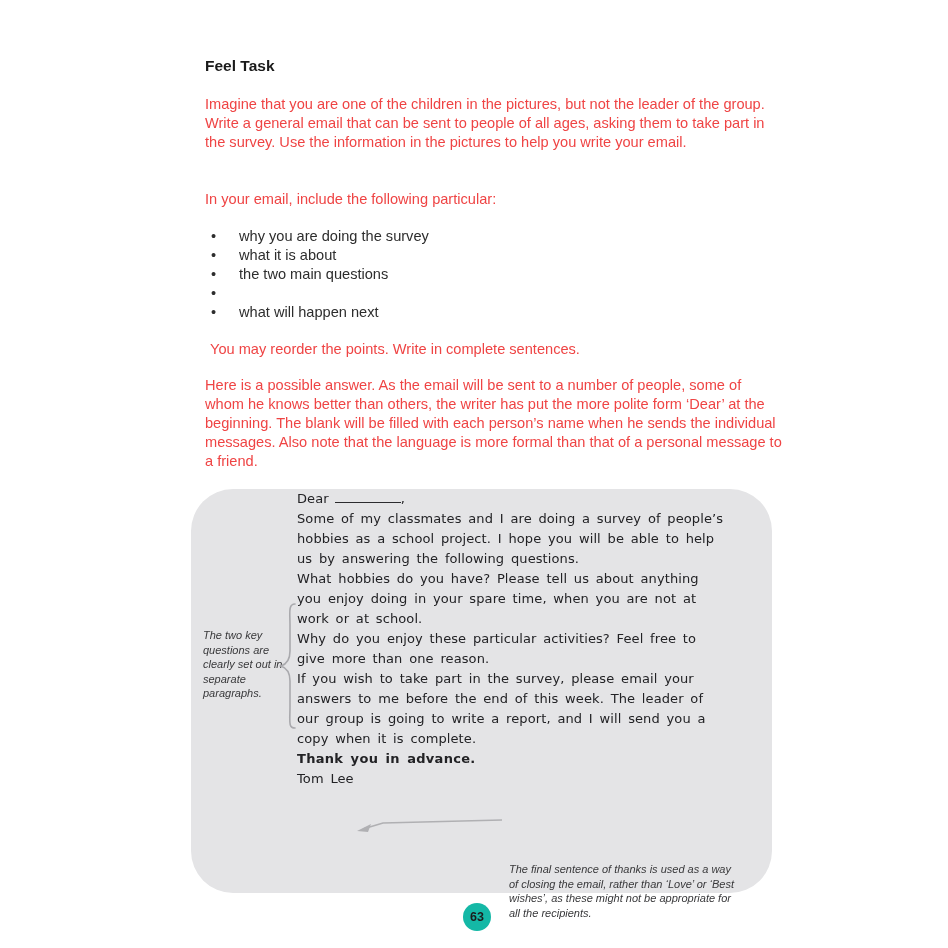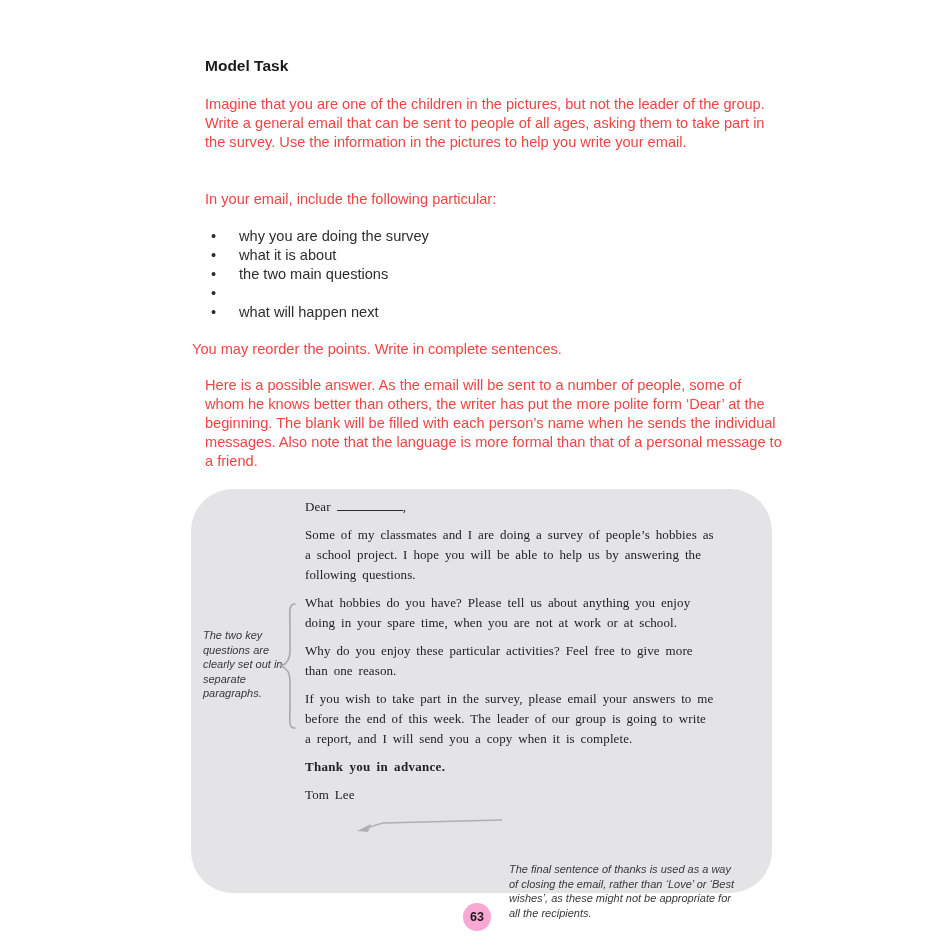--- a/index.html
+++ b/index.html
@@ -23,34 +23,34 @@
   }
   .intro{left:205px;top:95px;}
   .include{left:205px;top:190px;}
   .bullets{
     left:205px;top:227px;width:578px;
     margin:0;padding:0;list-style:none;
     font-size:14.6px;line-height:19px;
   }
   .bullets li{display:flex;margin:0;}
   .bullets .dot{width:28px;flex:0 0 28px;text-align:left;padding-left:6px;}
-  .reorder{left:192px;top:340px;}
+  .reorder{left:210px;top:340px;}
   .answer{left:205px;top:376px;}
 
   .email-box{
     left:191px;top:489px;width:581px;height:404px;
     background:#e4e4e6;border-radius:42px;
   }
   .email-col{
     position:absolute;left:106px;top:0;width:428px;
     font-family:"DejaVu Sans",sans-serif;
     font-size:13px;line-height:20px;color:#222225;
     word-spacing:2.5px;letter-spacing:0.1px;
   }
-  .email-col p{margin:8px;font-family:Liberation Serif, serif;}
+  .email-col p{margin:0;}
   .salutation{margin-top:14px;height:20px;}
   .blank{
     display:inline-block;width:66px;height:12px;
     border-bottom:1.4px solid #2b2b2e;margin-left:6px;
   }
   .e-p1{margin-top:10px;}
   .e-q1{margin-top:18px;}
   .e-q2{margin-top:15px;}
   .e-close{margin-top:13px;}
   .e-thanks{margin-top:12px;font-weight:bold;letter-spacing:0.3px;}
@@ -59,31 +59,31 @@
   .note{
     font-size:11px;line-height:14.5px;font-style:italic;color:#38383a;
   }
   .note-left{left:12px;top:139px;width:80px;position:absolute;}
   .note-right{left:318px;top:327px;width:232px;position:absolute;margin-top:46px;}
   .brace-svg{position:absolute;left:88px;top:113px;}
   .arrow-svg{position:absolute;left:158px;top:325px;}
 
   .page-badge{
     left:463px;top:903px;width:28px;height:28px;
-    background:#f9a8d4;border-radius:50%;
+    background:#14b8a6;border-radius:50%;
     display:flex;align-items:center;justify-content:center;
     font-size:12.5px;font-weight:bold;color:#1c1c1c;
   }
 </style>
 </head>
 <body>
 
 <div class="canvas">
 
-  <h1 class="abs page-title">Model Task</h1>
+  <h1 class="abs page-title">Feel Task</h1>
 
   <p class="abs body-par intro">Imagine that you are one of the children in the pictures, but not the leader of the group. Write a general email that can be sent to people of all ages, asking them to take part in the survey. Use the information in the pictures to help you write your email.</p>
 
   <p class="abs body-par include">In your email, include the following particular:</p>
 
   <ul class="abs bullets">
     <li>
       <span class="dot">•</span>
       <span>why you are doing the survey</span>
     </li>

